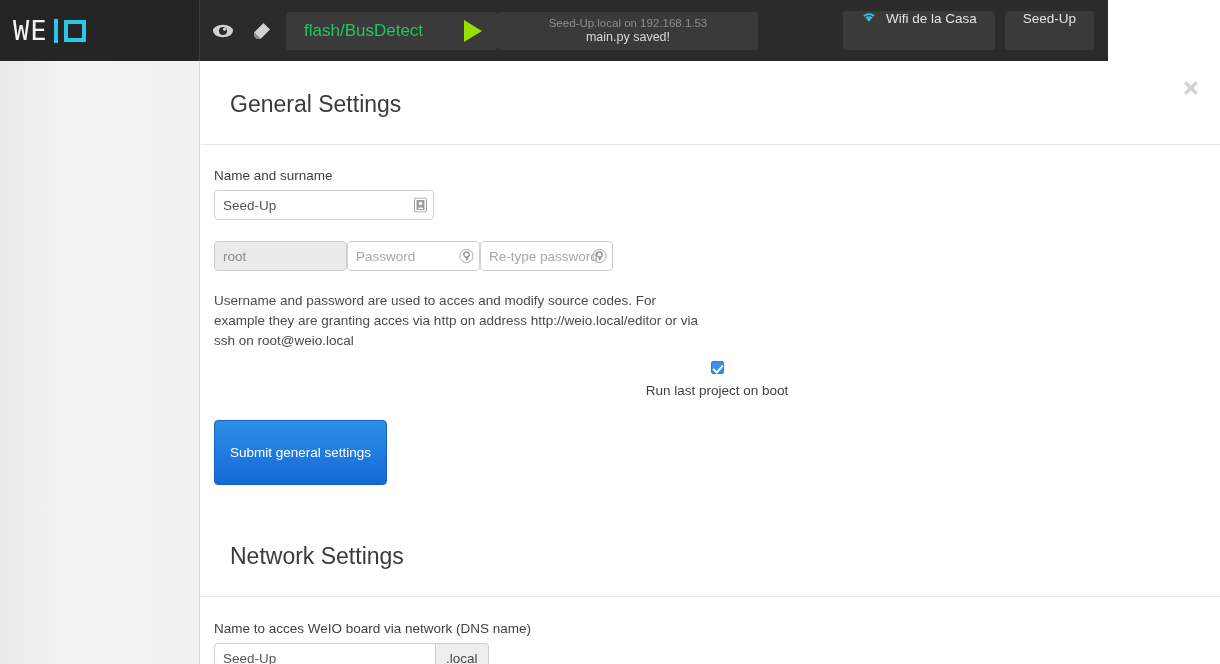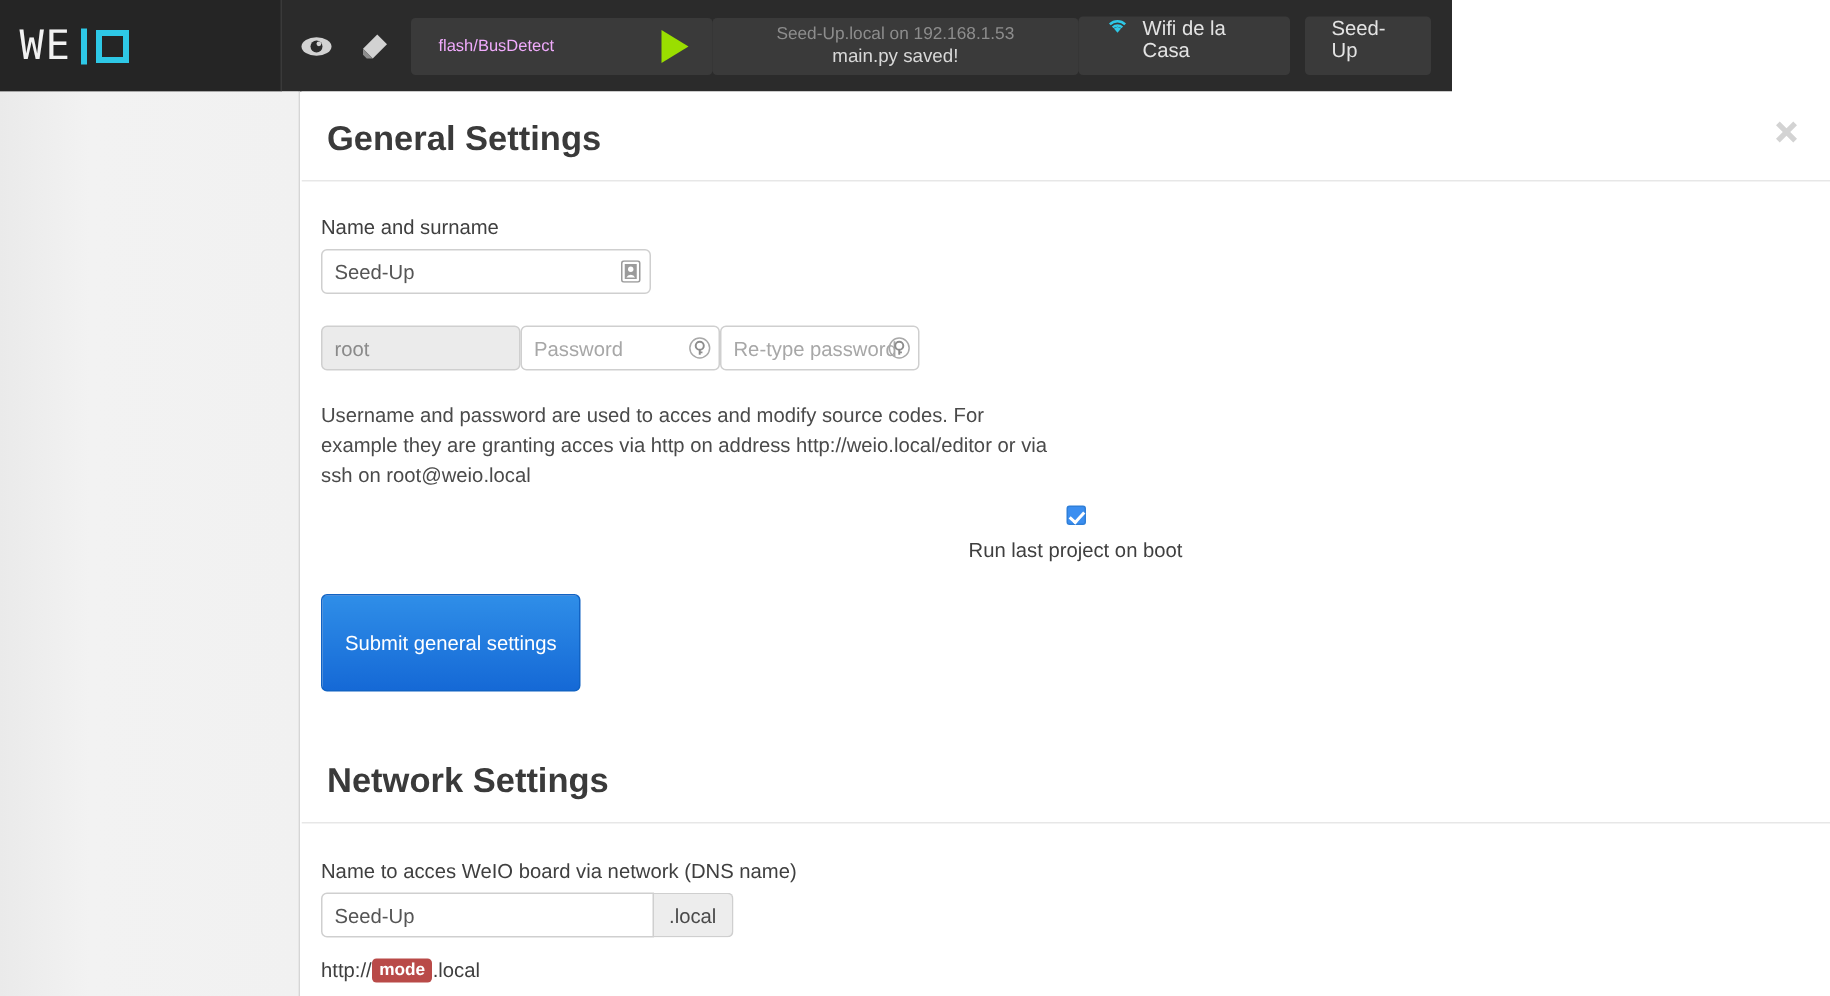--- a/index.html
+++ b/index.html
@@ -8,21 +8,21 @@
     width: 1220px; height: 664px;
     overflow: hidden;
     background: #ffffff;
     font-family: "Liberation Sans", sans-serif;
     -webkit-font-smoothing: antialiased;
   }
 
   
   #topbar {
     position: absolute; top: 0; left: 0;
-    width: 968px; height: 61px;
+    width: 1108px; height: 61px;
     background: #2b2b2b;
     display: flex; align-items: stretch;
   }
   #logo-area {
     width: 200px; height: 61px;
     background: #252525;
     display: flex; align-items: center;
     padding-left: 13px;
     border-right: 1px solid #3a3a3a;
   }
@@ -56,21 +56,21 @@
   #run-panel {
     margin-left: 14px;
     align-self: center;
     width: 212px; height: 38px;
     background: #3a3a3a;
     border-radius: 3px;
     display: flex; align-items: center;
     justify-content: space-between;
     padding: 0 16px 0 18px;
   }
-  #run-label { color: #f0abfc; font-size: 11px; }
+  #run-label { color: #22c55e; font-size: 17px; }
   #play-triangle {
     width: 0; height: 0;
     border-top: 11px solid transparent;
     border-bottom: 11px solid transparent;
     border-left: 18px solid #9ade00;
     cursor: pointer;
   }
 
   #status-panel {
     align-self: center;
@@ -114,23 +114,23 @@
     overflow: hidden;
   }
 
   .section-head {
     position: relative;
     margin: 0 0 0 0;
     padding: 14px 0 10px 13px;
     border-bottom: 1px solid #e7e7e7;
   }
   .section-head h2 {
-    margin: 4px;
+    margin: 16px;
     font-size: 23px;
-    font-weight: 700;
+    font-weight: 400;
     color: #3a3a3a;
   }
   #close-x {
     position: absolute;
     right: 16px; top: 14px;
     width: 26px; height: 26px;
     cursor: pointer;
   }
 
   .field-block { padding-left: 13px; }

